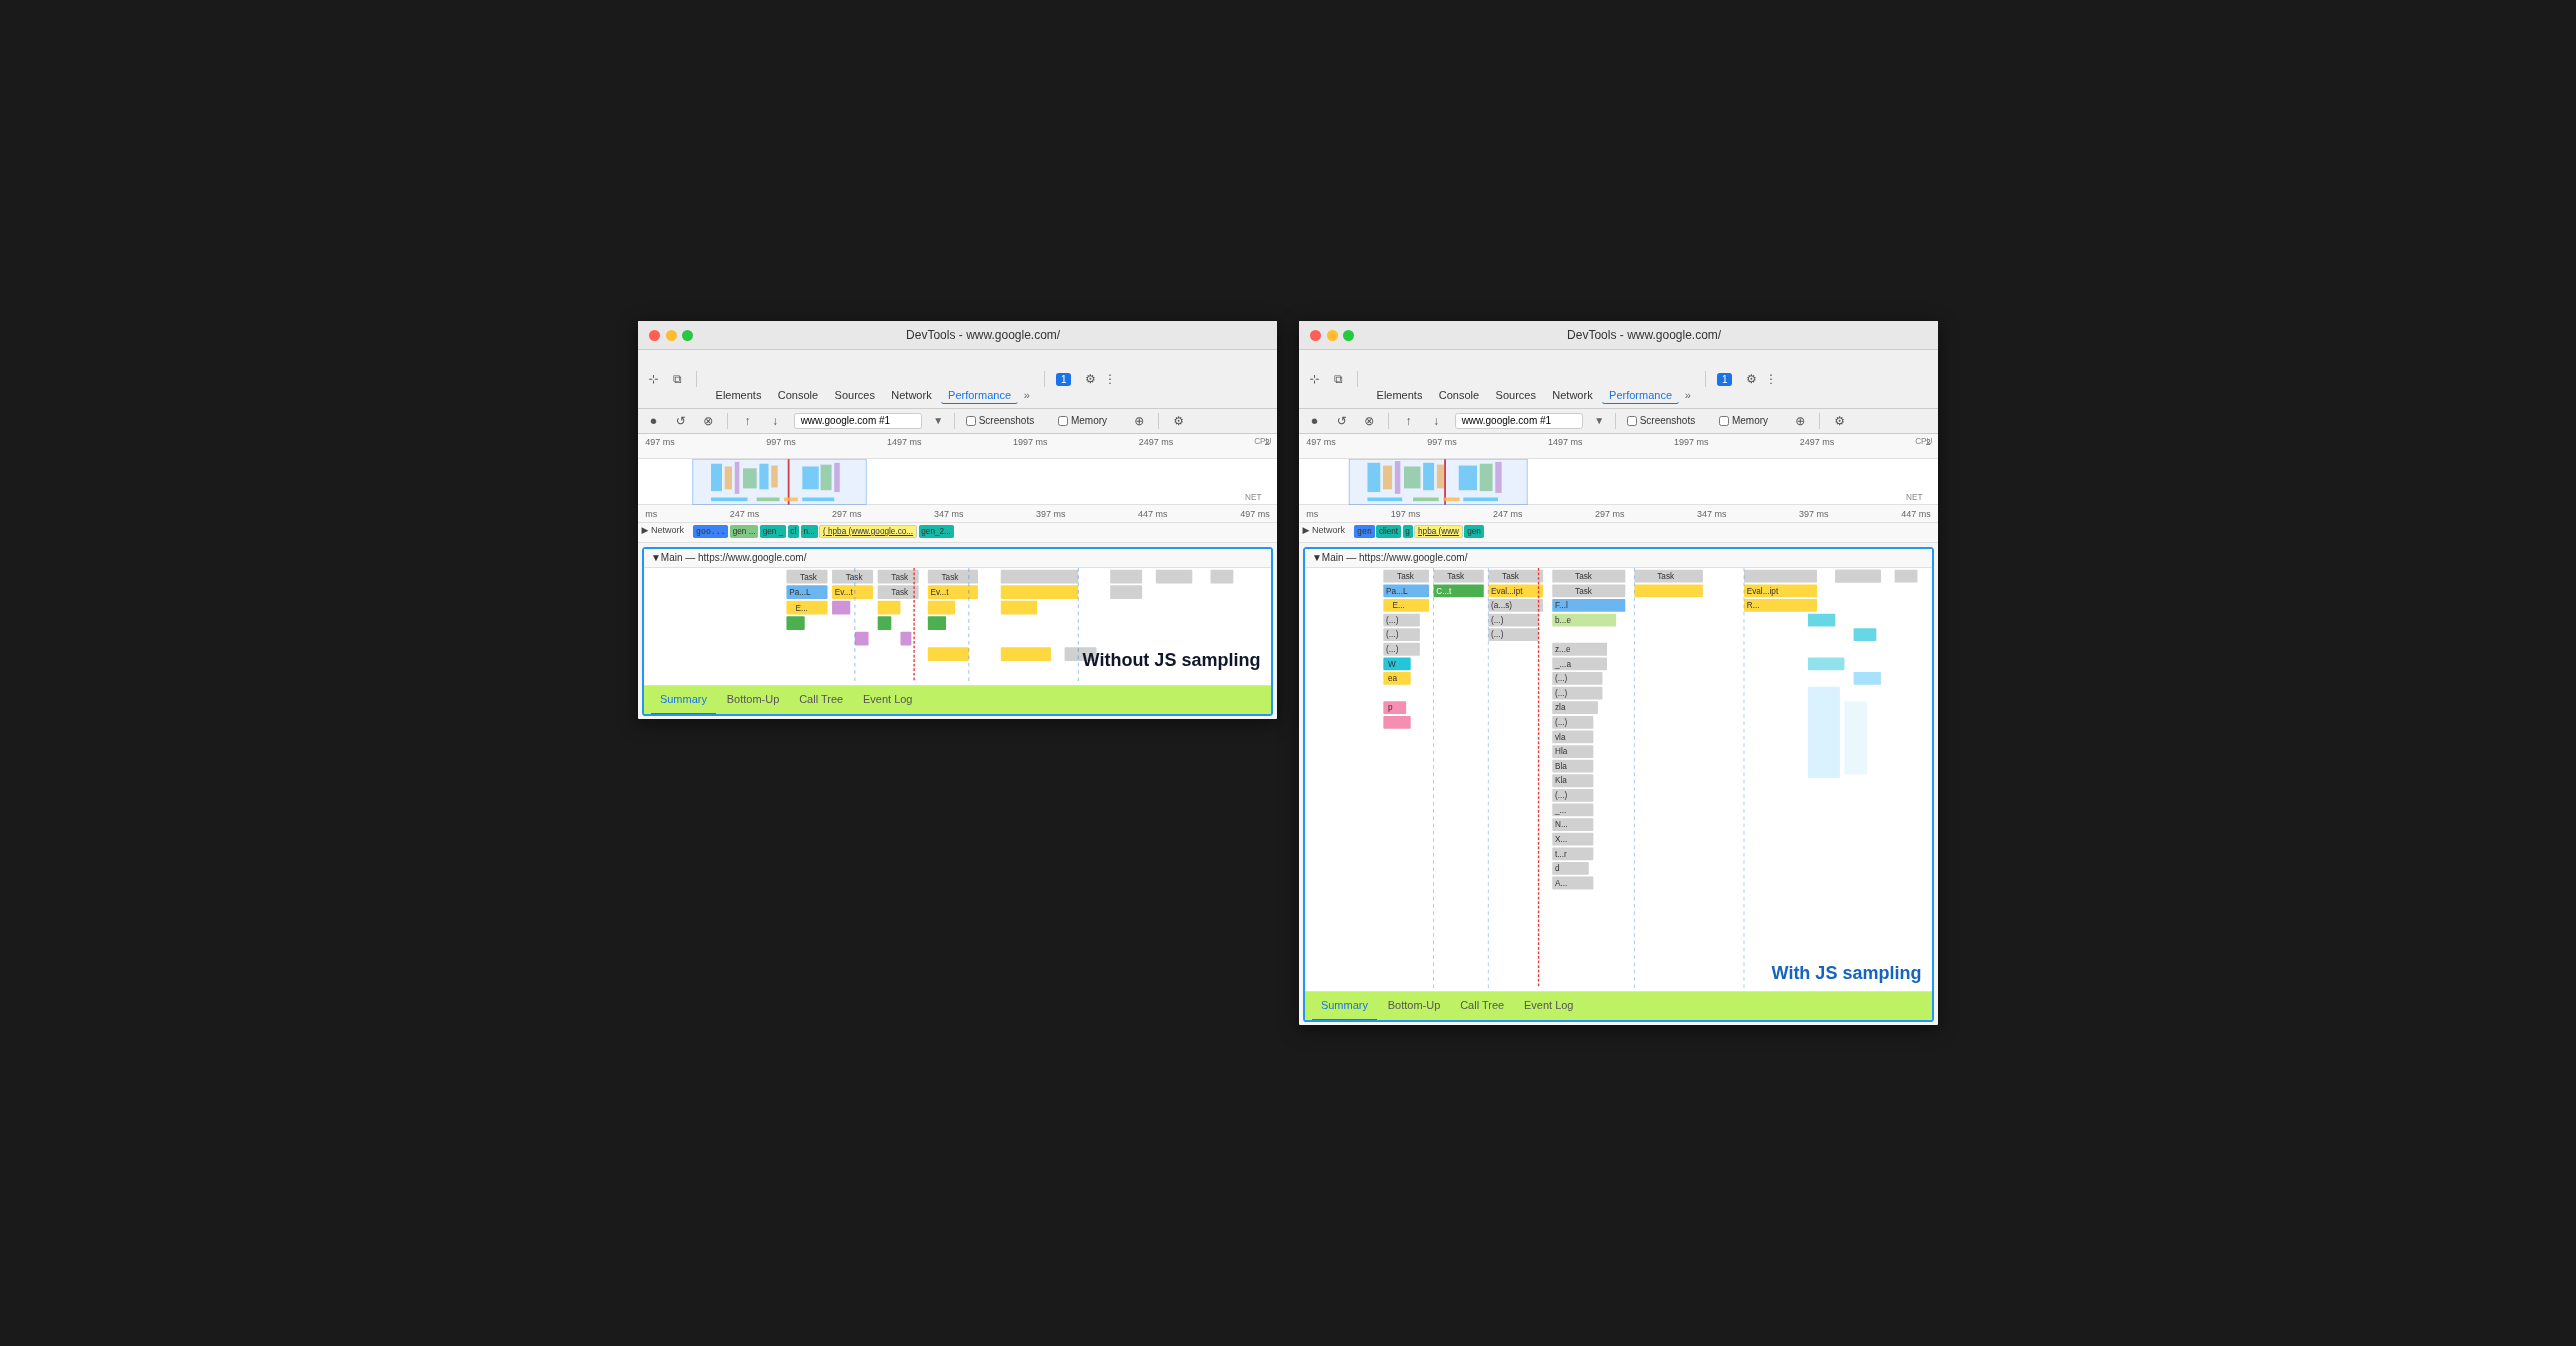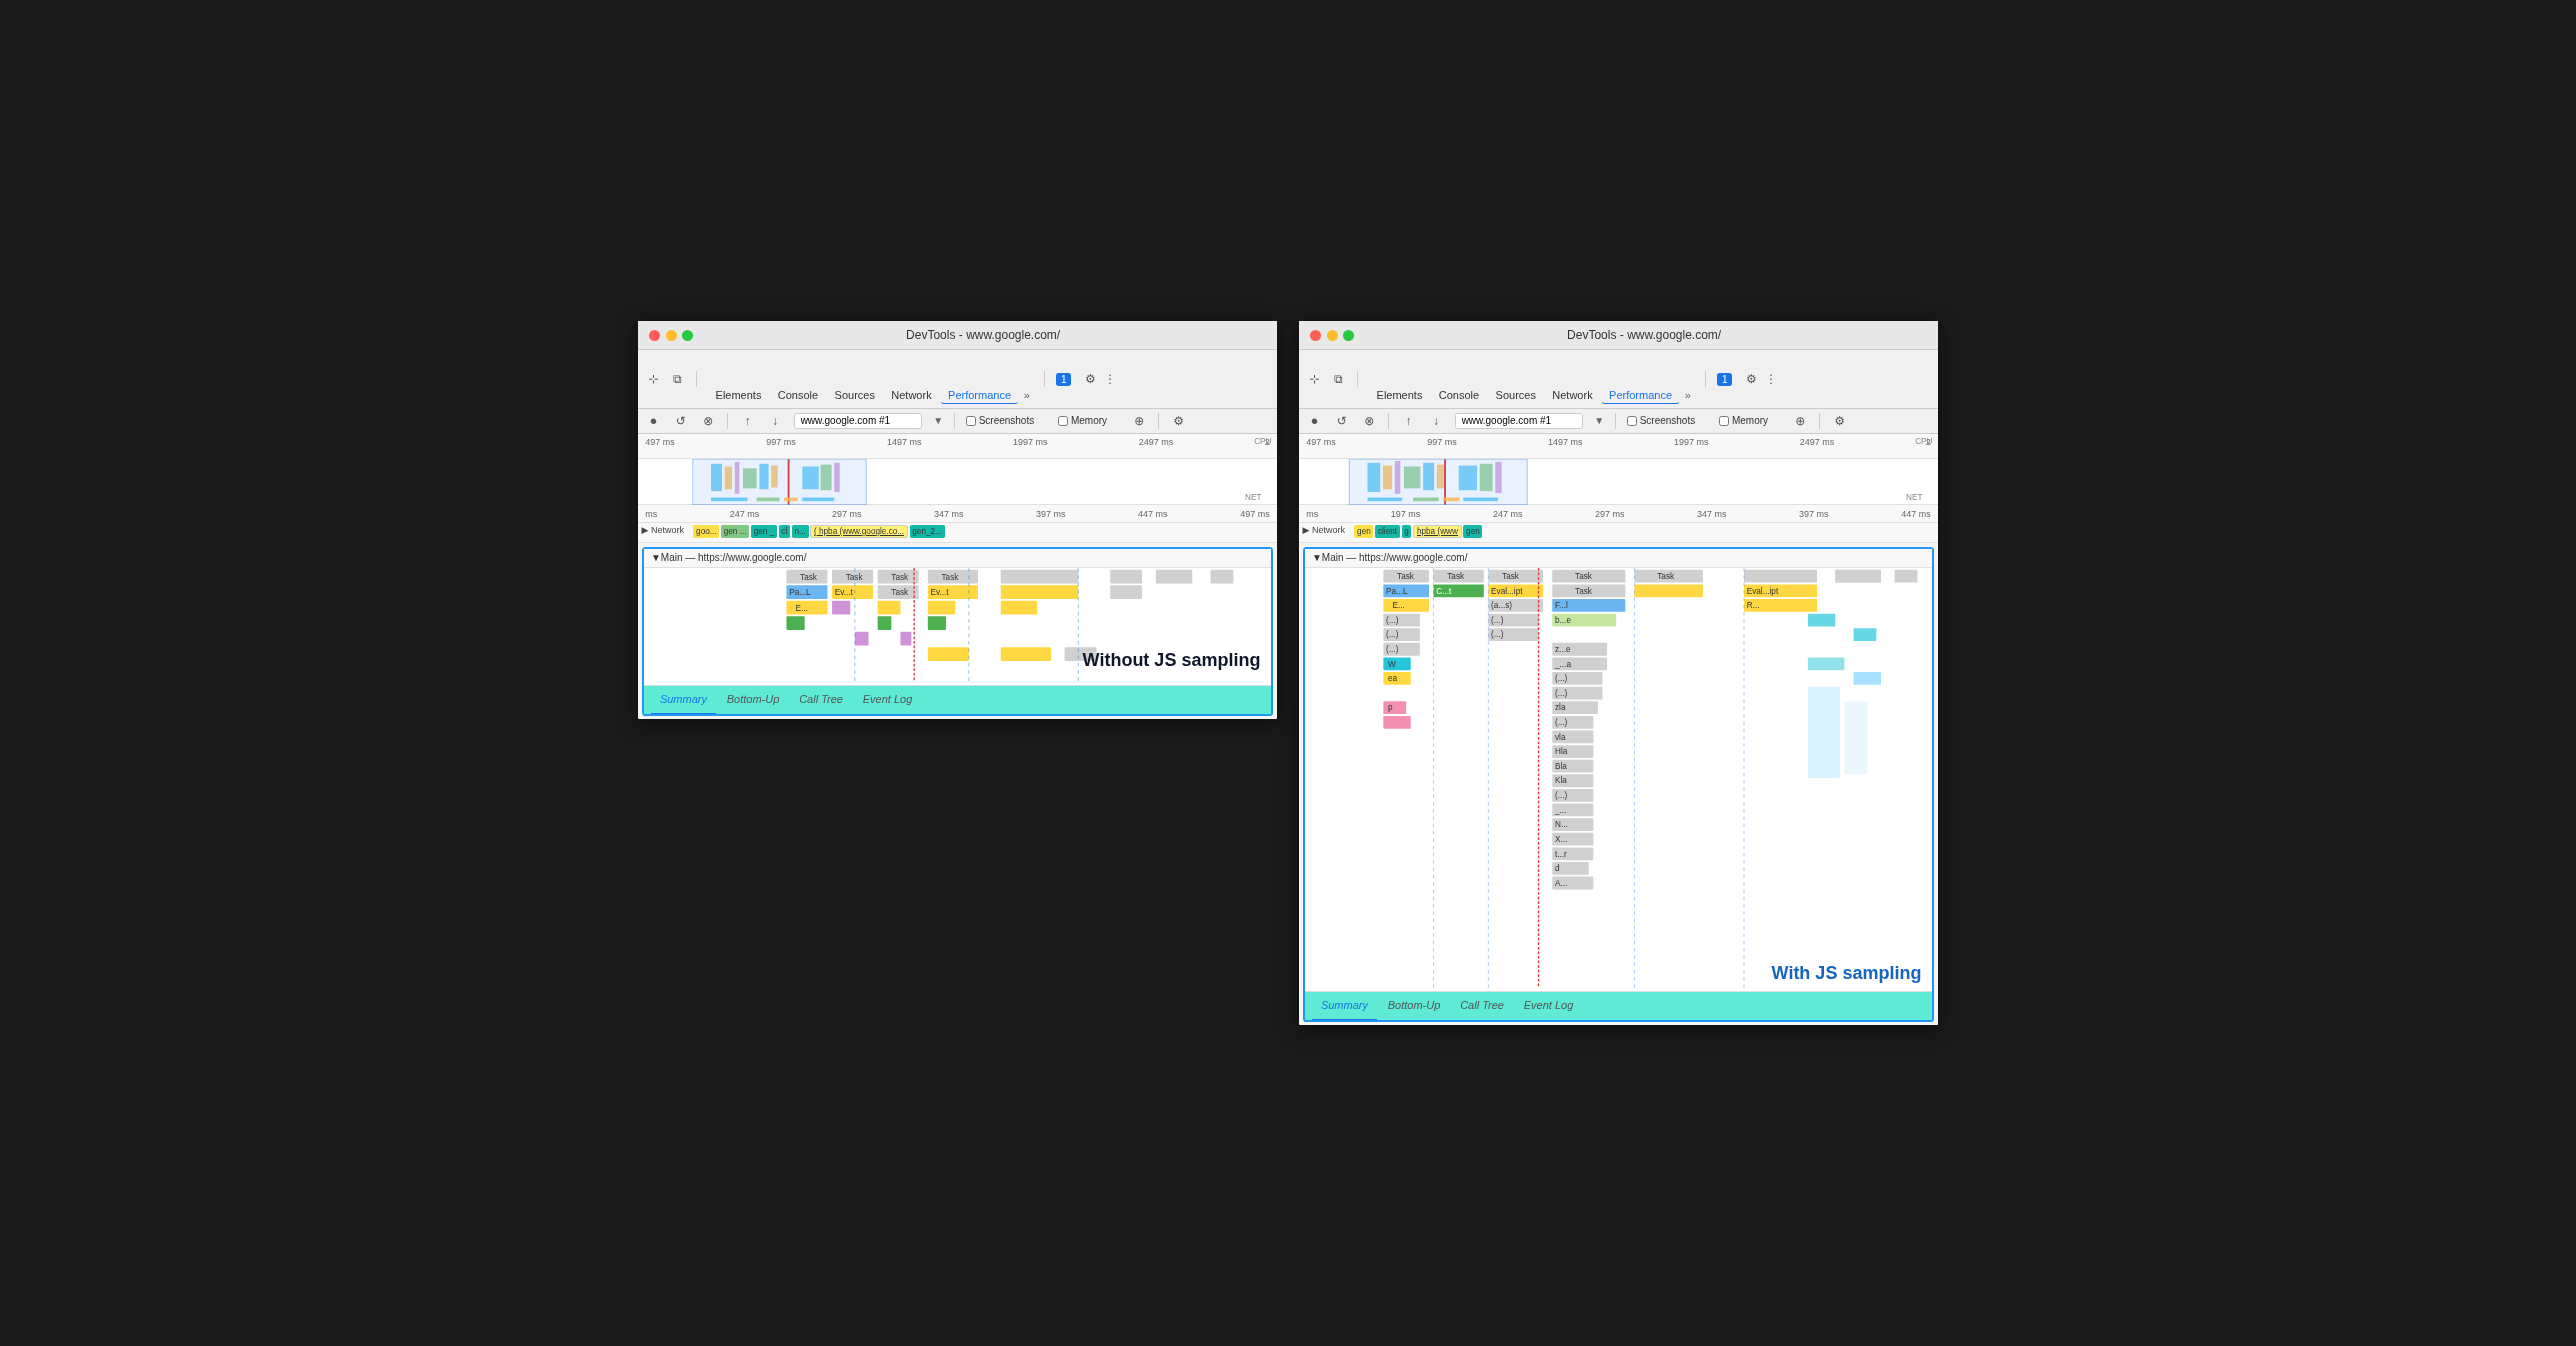--- a/index.html
+++ b/index.html
@@ -153,42 +153,41 @@
     .chip {
       height: 12.8px;
       border-radius: 1.8px;
       font-size: 8.2px;
       padding: 0 2.7px;
       display: flex;
       align-items: center;
       color: #333;
       white-space: nowrap;
     }
-    .chip-blue { background: #fde047; }
+    .chip-blue { background: #3b82f6; font-family: Liberation Mono, monospace; }
     .chip-green { background: #81c784; }
     .chip-gray { background: #14b8a6; }
     .chip-yellow { background: #fff176; border: 0.9px solid #ccc; text-decoration: underline; }
     .main-header {
       display: flex;
       align-items: center;
       padding: 3.6px 7.3px;
       font-size: 10px;
       color: #333;
       background: #f8f8f8;
       border-bottom: 0.9px solid #e0e0e0;
     }
 
     
     .tabs-bar {
-      background: #5eead4;
+      background: #bef264;
       border-top: 0.9px solid #ddd;
       display: flex;
       padding: 0 7.3px;
       gap: 1.8px;
-      font-style: italic;
     }
     .tab-item {
       padding: 7.3px 9px;
       font-size: 11px;
       color: #555;
       cursor: pointer;
       border-bottom: 1.8px solid transparent;
     }
     .tab-item.active {
       color: #1a73e8;

